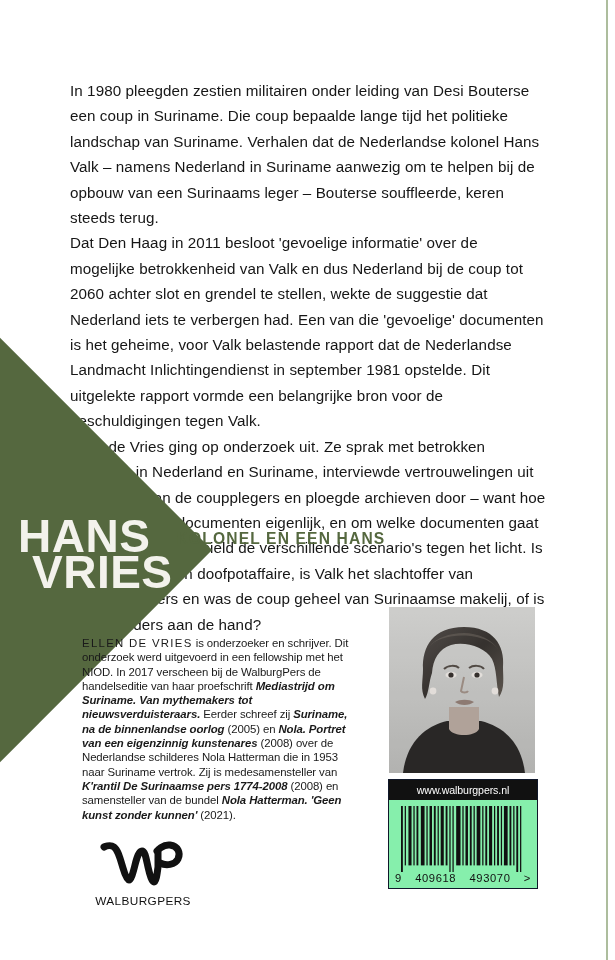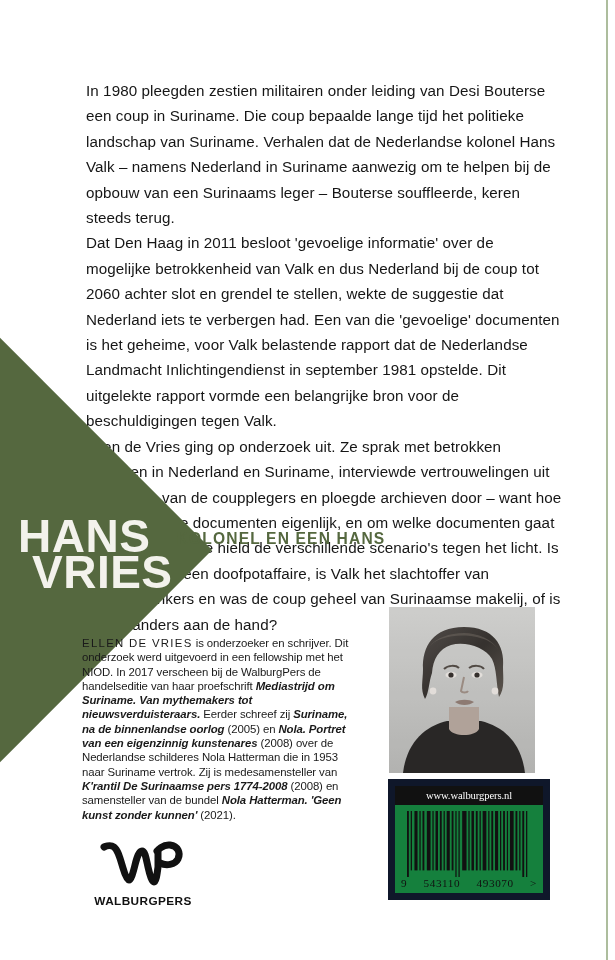--- a/index.html
+++ b/index.html
@@ -34,21 +34,21 @@
     top: 0;
     right: 0px;
     width: 3px;
     height: 960px;
     background: #ffffff;
   }
 
   
   .blurb {
     position: absolute;
-    left: 86px;
+    left: 70px;
     top: 78px;
     width: 476px;
     color: #161616;
     font-size: 15.2px;
     line-height: 25.4px;
     letter-spacing: .005em;
     text-align: left;
   }
   .blurb p {
     margin: 0;
@@ -120,21 +120,21 @@
   .logo {
     position: absolute;
     left: 84px;
     top: 840px;
     width: 118px;
     text-align: center;
   }
   .logo svg { display: block; margin: 0 auto; }
   .logo .word {
     font-size: 11.8px;
-    font-weight: bold;
+    font-weight: normal;
     letter-spacing: .4px;
     color: #111111;
     margin-top: 2px;
   }
 
   
   .photo {
     position: absolute;
     left: 389px;
     top: 607px;
@@ -144,23 +144,22 @@
     background: #2a2a2a;
   }
   .photo svg { display: block; }
 
   
   .barcode-block {
     position: absolute;
     left: 388px;
     top: 779px;
     width: 148px;
-    border: 7px solid #0f172a;
-    background: #15803d;
-    font-family: Liberation Serif, serif;
+    border: 1px solid #0f172a;
+    background: #86efac;
   }
   .barcode-url {
     background: #111111;
     color: #ffffff;
     font-size: 10.6px;
     text-align: center;
     padding: 4px 0 4px;
     letter-spacing: -.1px;
   }
   .barcode-bars {
@@ -296,19 +295,19 @@
           <rect x="166" y="0" width="6" height="72"></rect>
           <rect x="175" y="0" width="3" height="72"></rect>
           <rect x="181" y="0" width="2" height="72"></rect>
           <rect x="186" y="0" width="3" height="80"></rect>
           <rect x="192" y="0" width="2" height="80"></rect>
         </g>
       </svg>
     </div>
     <div class="barcode-digits">
       <span>9</span>
-      <span>543110</span>
+      <span>409618</span>
       <span>493070</span>
       <span>&gt;</span>
     </div>
   </div>
 
 </div>
 
 </body></html>

